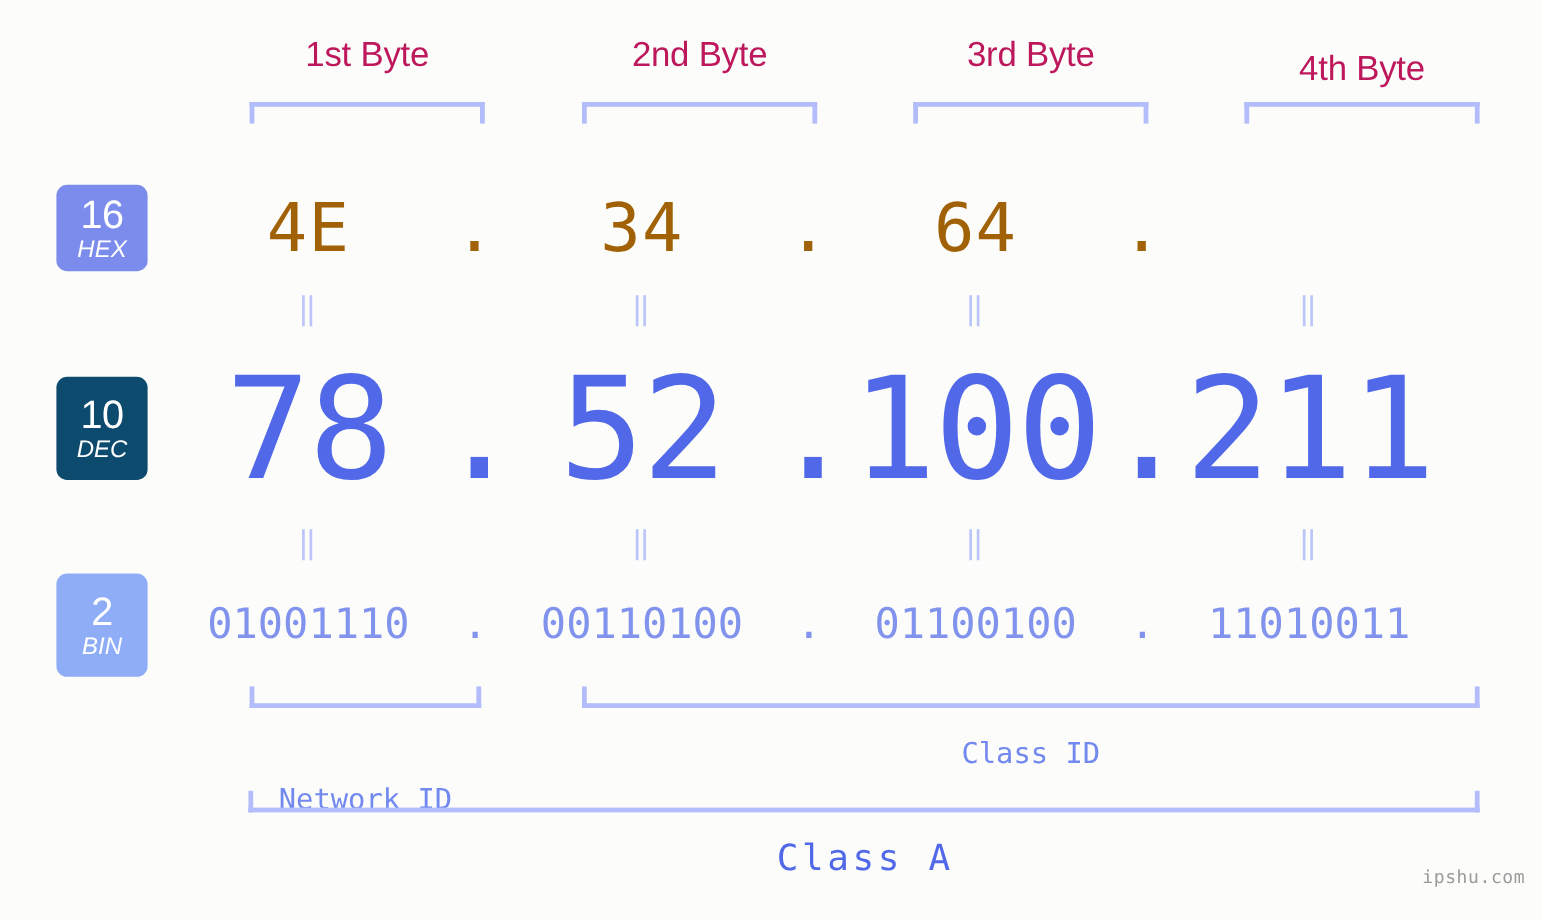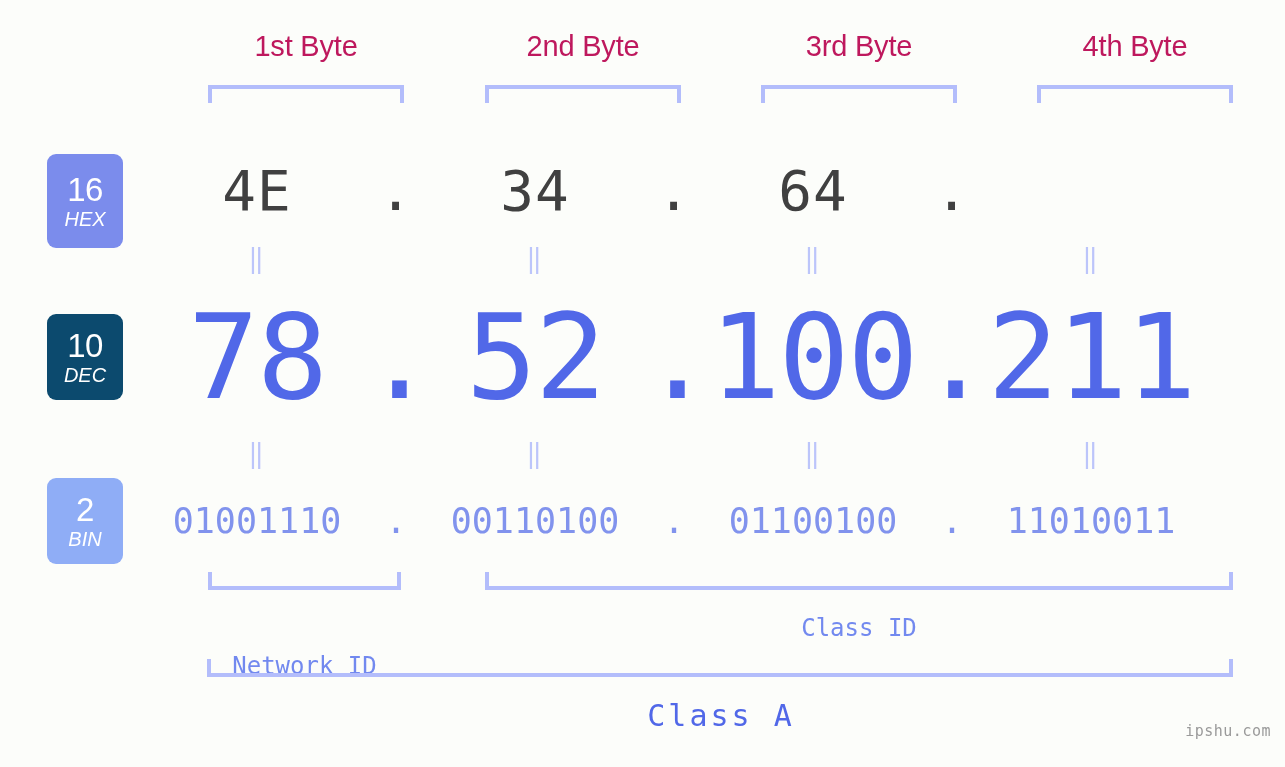--- a/index.html
+++ b/index.html
@@ -72,40 +72,40 @@
     font-size: 33px;
     font-weight: 400;
     letter-spacing: -0.5px;
   }
   .badge .abbr {
     font-size: 20px;
     font-weight: 400;
     margin-top: 3px;
     font-style: italic;
   }
-  #badge-hex { top: 154px;  height: 94px; background: #7b8cec; }
+  #badge-hex { top: 154px;  height: 72px; background: #7b8cec; }
   #badge-dec { top: 314px;  height: 86px; background: #0c4a6e; }
   #badge-bin { top: 478px;  height: 86px; background: #8fadf6; }
 
   
   .row {
     position: absolute;
     left: 150px;
     width: 1100px;
     display: flex;
     align-items: center;
     white-space: nowrap;
   }
 
   
   #row-hex {
     top: 150px;
     height: 80px;
     font-size: 56px;
-    color: #404040;
+    color: #a16207;
     font-family: "DejaVu Sans Mono", monospace;
     letter-spacing: 1px;
   }
   #row-hex .cell { width: 214px; text-align: center; }
   #row-hex .dot  { width: 64px;  text-align: center; }
 
   
   #row-dec {
     top: 292px;
     height: 130px;
@@ -176,21 +176,21 @@
   }
 </style>
 </head>
 <body>
 
 <div id="stage">
 
   <div class="byte-label" style="left:208px; width:196px;">1st Byte</div>
   <div class="byte-label" style="left:485px; width:196px;">2nd Byte</div>
   <div class="byte-label" style="left:761px; width:196px;">3rd Byte</div>
-  <div class="byte-label" style="left:1037px; width:196px;">4th Byte</div>
+  <div class="byte-label" style="left:1037px; width:196px;margin-top:12px;">4th Byte</div>
 
   <div class="bracket-down" style="left:208px; top:85px; width:196px;"></div>
   <div class="bracket-down" style="left:485px; top:85px; width:196px;"></div>
   <div class="bracket-down" style="left:761px; top:85px; width:196px;"></div>
   <div class="bracket-down" style="left:1037px; top:85px; width:196px;"></div>
 
   <div class="badge" id="badge-hex">
     <span class="num">16</span>
     <span class="abbr">HEX</span>
   </div>

